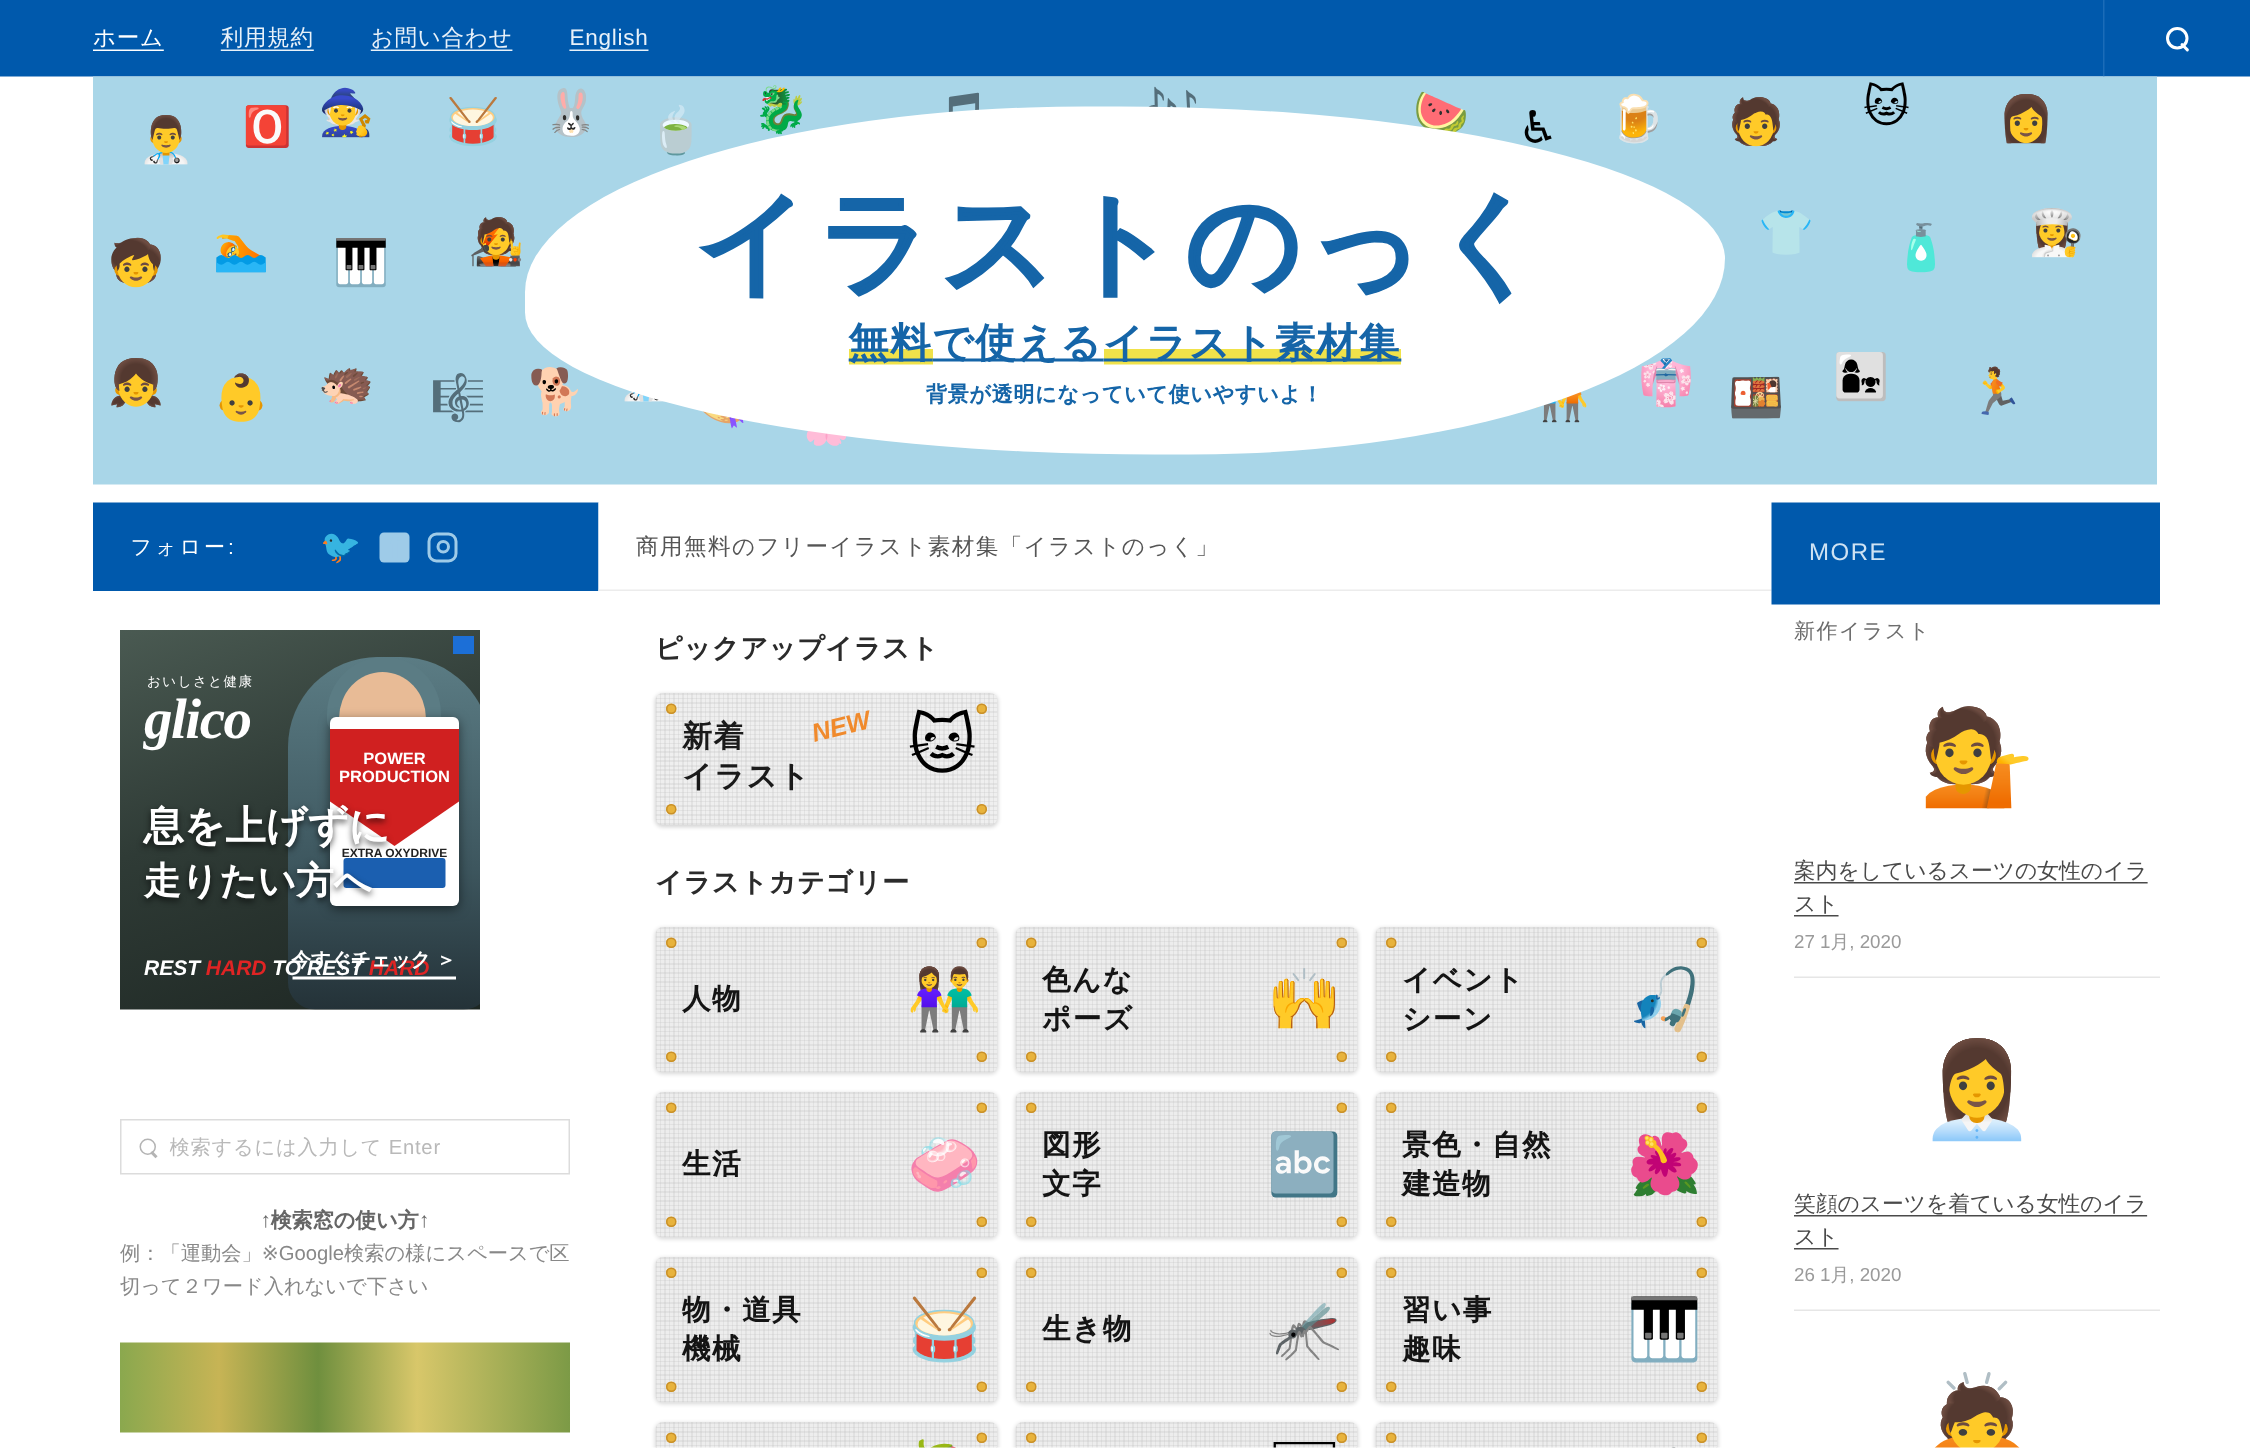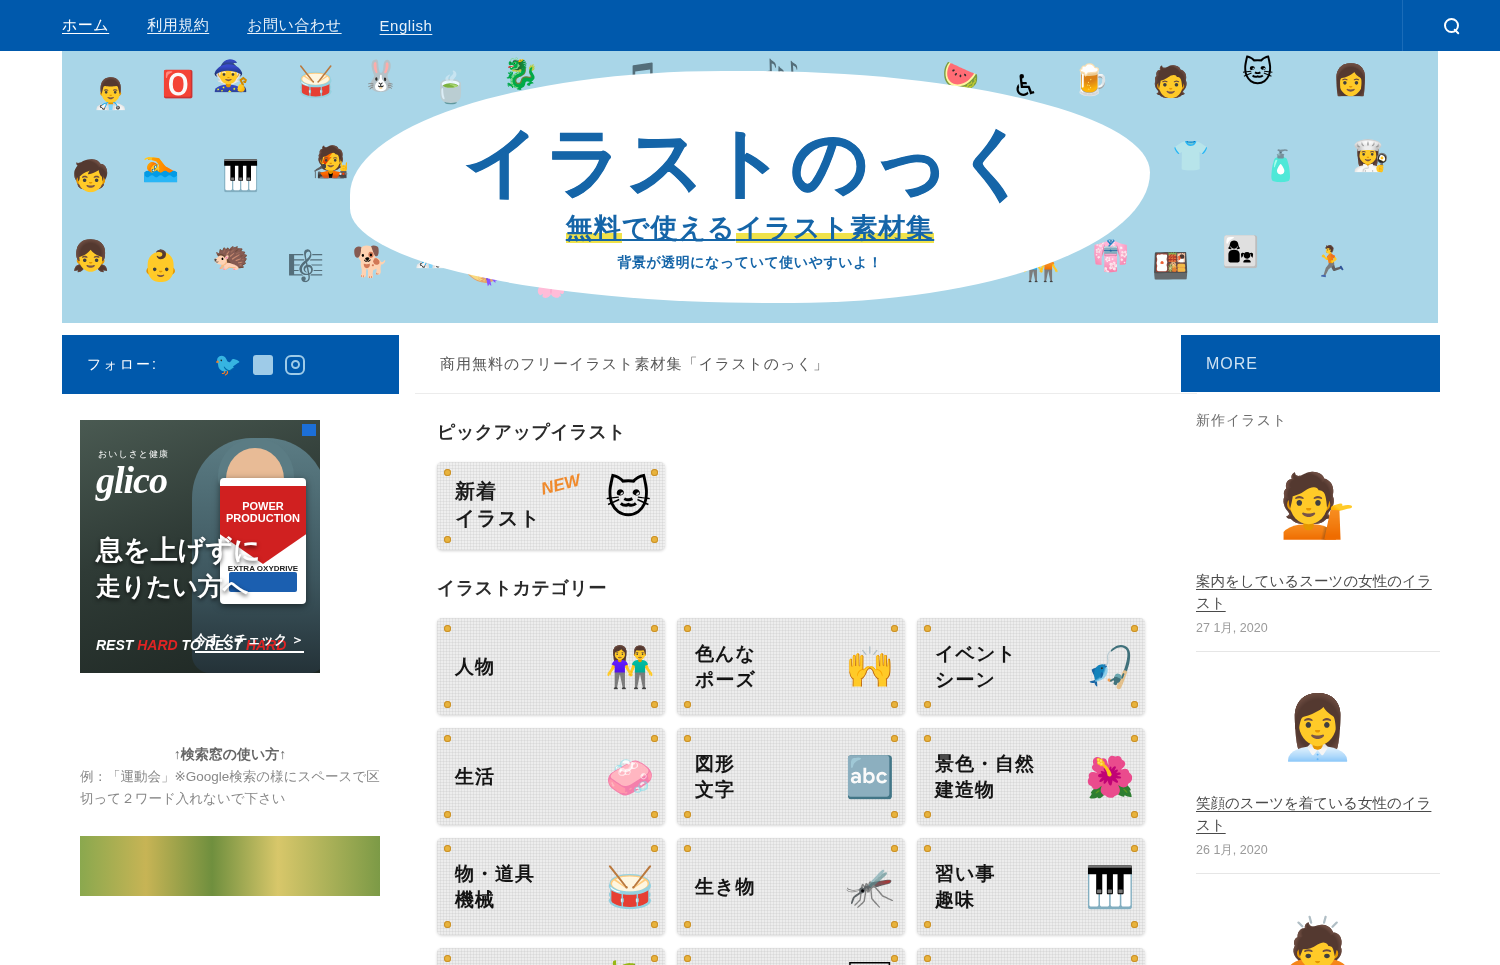--- a/index.html
+++ b/index.html
@@ -79,25 +79,24 @@
     width: 20px; height: 20px; border: 2px solid #9ecbe8; border-radius: 6px;
     display: inline-flex; align-items: center; justify-content: center;
   }
   .ring-ico i {
     width: 9px; height: 9px; border: 2px solid #9ecbe8; border-radius: 50%; display: block;
   }
   .tagline-wrap {
     position: absolute; left: 399px; top: 335px; width: 782px; height: 59px;
     background: #fff; display: flex; align-items: center;
     border-bottom: 1px solid #ececec;
-    margin-left: 16px;
   }
   .tagline { color: #555; font-size: 15px; letter-spacing: 1px; margin-left: 25px; }
   .morebar {
-    position: absolute; left: 1181px; top: 335px; width: 259px; height: 57px;
+    position: absolute; left: 1181px; top: 335px; width: 259px; height: 68px;
     background: #0059ac; display: flex; align-items: center;
   }
   .morebar span { color: #cfe3f3; font-size: 16px; margin-left: 25px; letter-spacing: 1px; }
 
   
   .left-col { position: absolute; left: 80px; top: 420px; width: 300px; }
   .center-col { position: absolute; left: 437px; top: 420px; width: 712px; }
   .right-col { position: absolute; left: 1196px; top: 412px; width: 244px; }
 
   
@@ -328,20 +327,24 @@
         <div class="ad-blue"></div>
       </div>
       <div class="ad-h1">息を上げずに</div>
       <div class="ad-h2">走りたい方へ</div>
       <div class="ad-slogan"><span>REST </span><span class="r">HARD</span><span> TO REST </span><span class="r">HARD</span></div>
       <div class="ad-cta">今すぐチェック ＞</div>
       <div class="ad-mark"></div>
     </div>
 
     <div class="search-wrap">
+      <div class="search-field">
+        <span class="mini-mag"></span>
+        <input type="text" placeholder="検索するには入力して Enter" style="">
+      </div>
       <div class="hint">
         <div class="hint-title">↑検索窓の使い方↑</div>
         <div class="hint-body">例：「運動会」※Google検索の様にスペースで区切って２ワード入れないで下さい</div>
       </div>
       <div class="photo-strip"></div>
     </div>
   </div>
 
   <div class="center-col">
     <div class="section-title">ピックアップイラスト</div>

